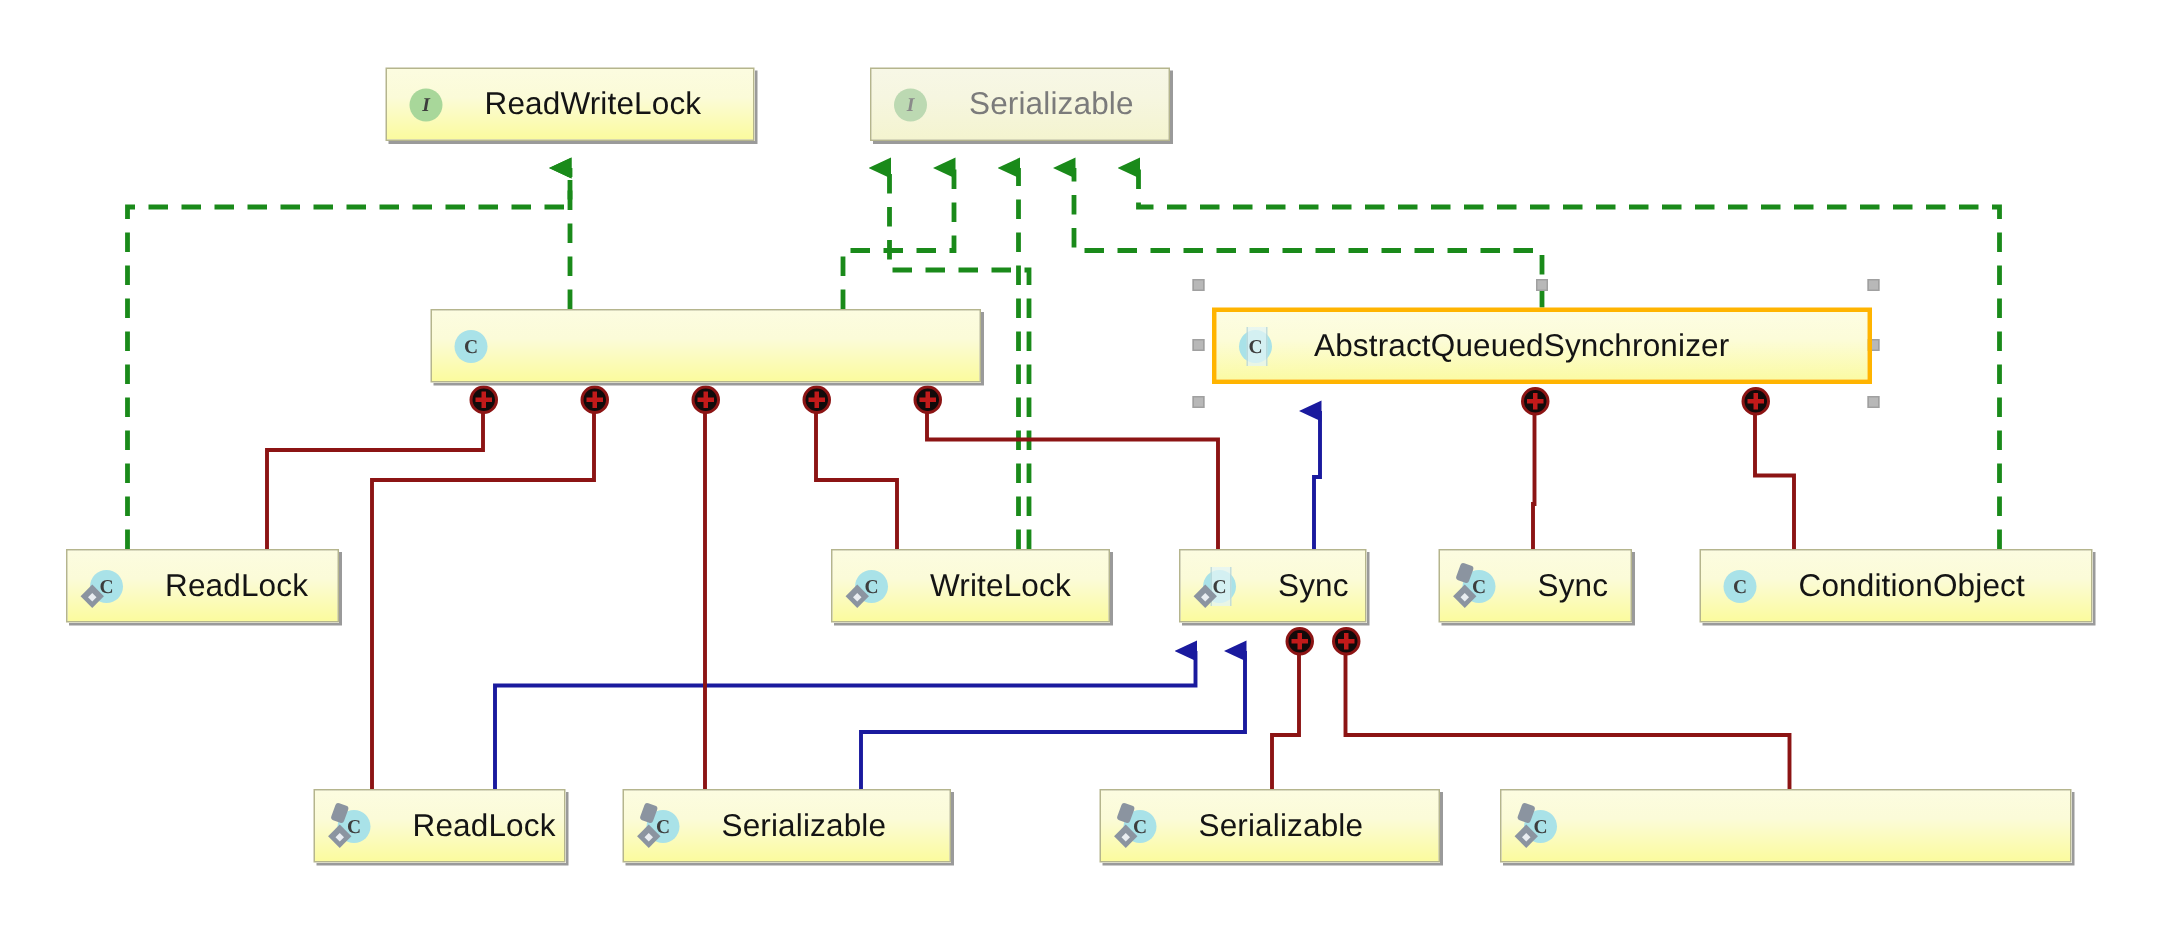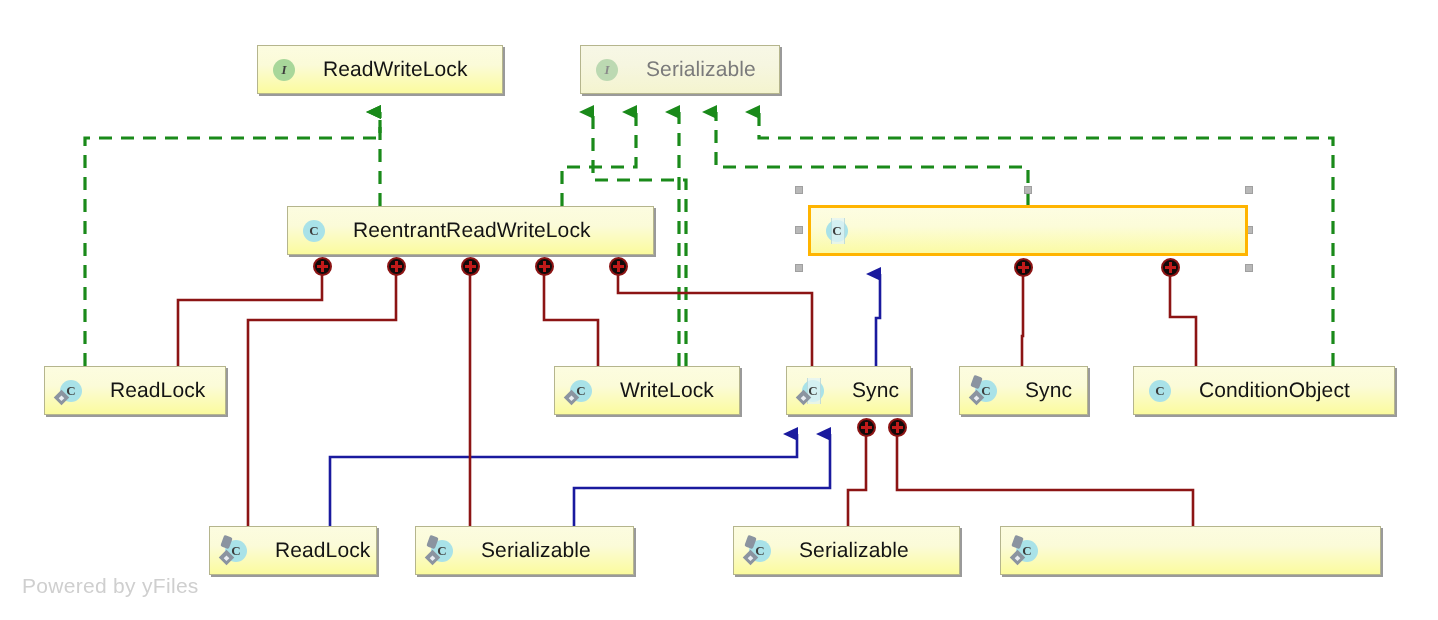--- a/index.html
+++ b/index.html
@@ -255,29 +255,29 @@
         <span class="glyph">I</span>
     </span>
     <span class="nlabel">Serializable</span>
   </div>
 
   <div class="node" style="left:287px; top:206px; width:367px; height:49px;">
     <span class="icon cls">
       <span class="disc"></span>
         <span class="glyph">C</span>
     </span>
-    <span class="nlabel">ReentrantReadWriteLock</span>
   </div>
 
   <div class="node selected" style="left:808px; top:205px; width:440px; height:51px;">
     <span class="icon cls">
       <span class="disc"></span>
         <span class="abs-band"></span>
         <span class="glyph">C</span>
     </span>
+    <span class="nlabel">AbstractQueuedSynchronizer</span>
   </div>
 
   <div class="node" style="left:44px; top:366px; width:182px; height:49px;">
     <span class="icon cls">
       <span class="disc"></span>
         <span class="glyph">C</span>
         <span class="diamond"></span>
     </span>
     <span class="nlabel">ReadLock</span>
   </div>
@@ -351,15 +351,14 @@
 
   <div class="node" style="left:1000px; top:526px; width:381px; height:49px;">
     <span class="icon cls">
       <span class="disc"></span>
         <span class="glyph">C</span>
         <span class="diamond"></span>
         <span class="statictab"></span>
     </span>
   </div>
 
-  <div id="watermark">Powered by yFiles</div>
 
 </div>
 
 </body></html>

